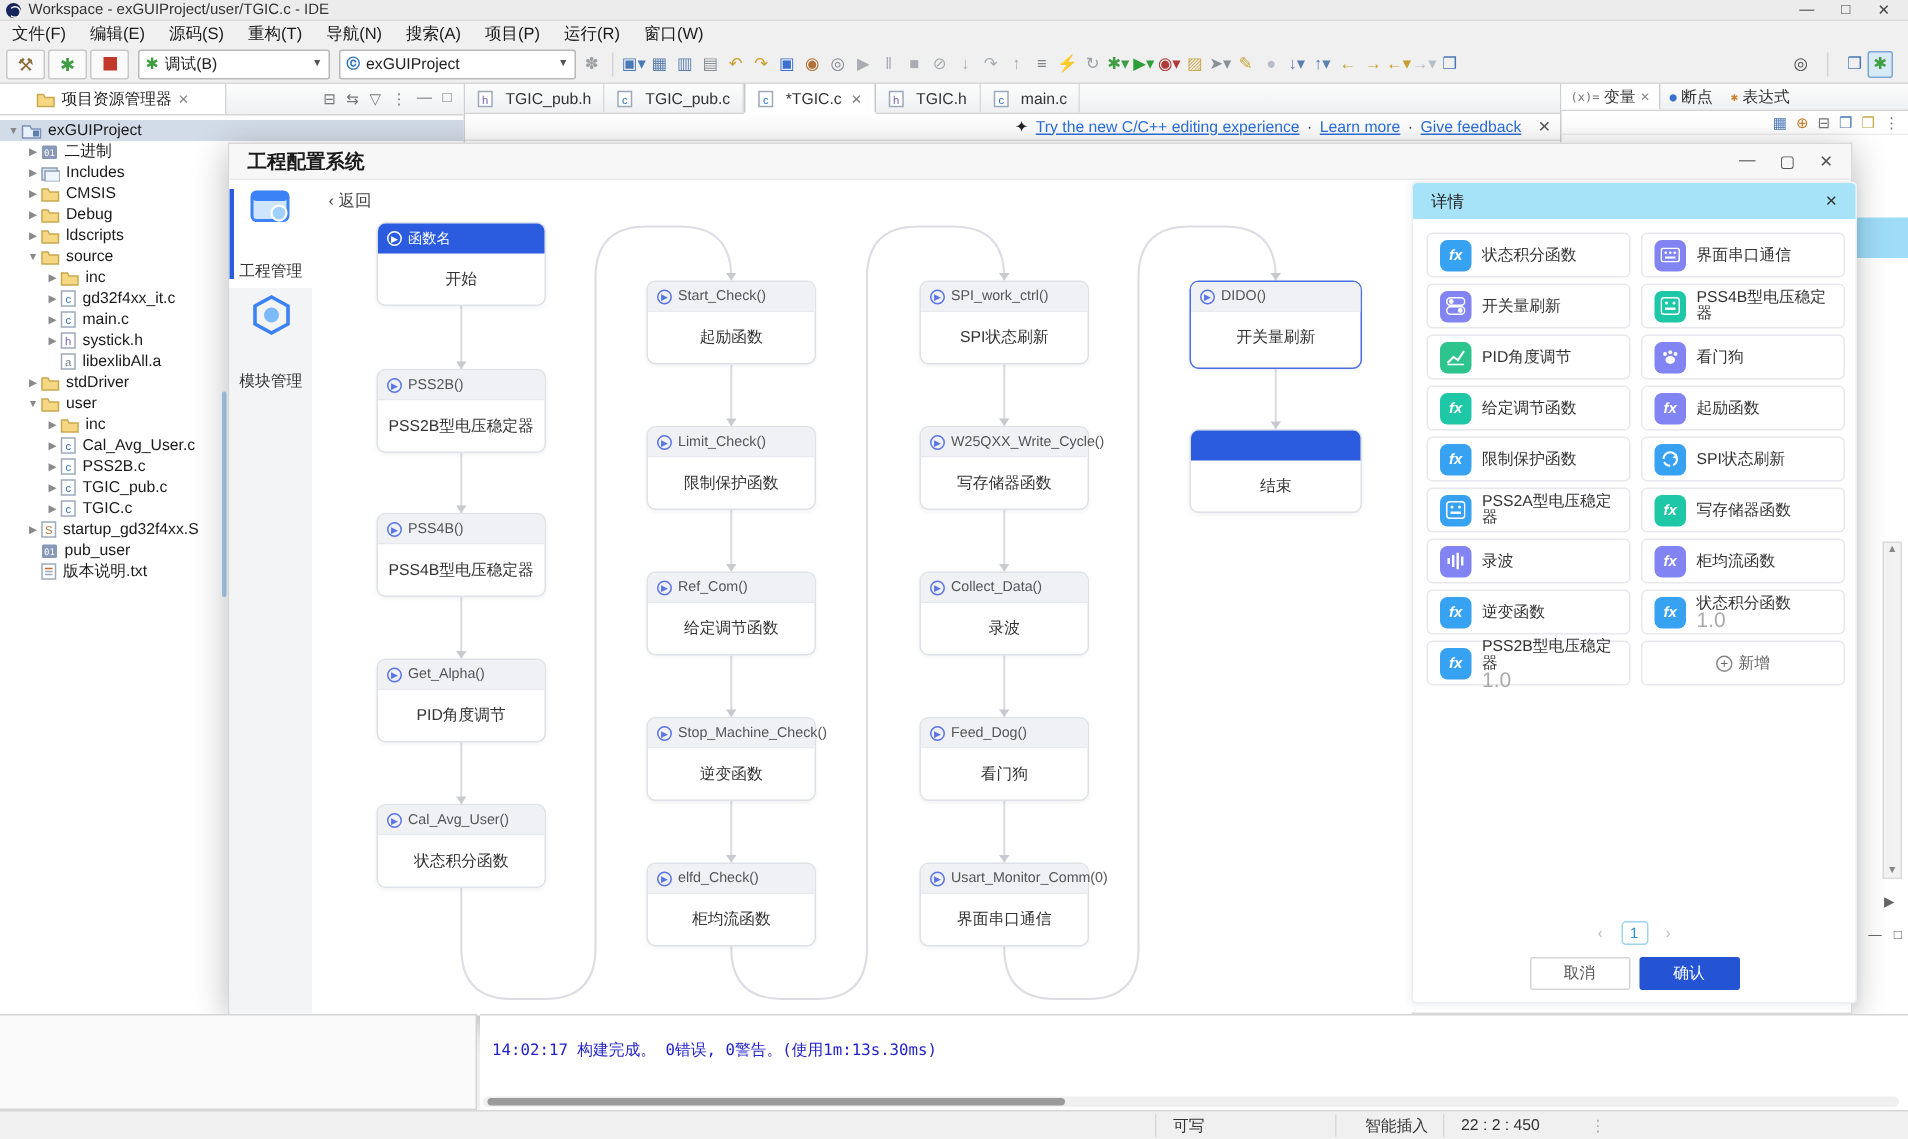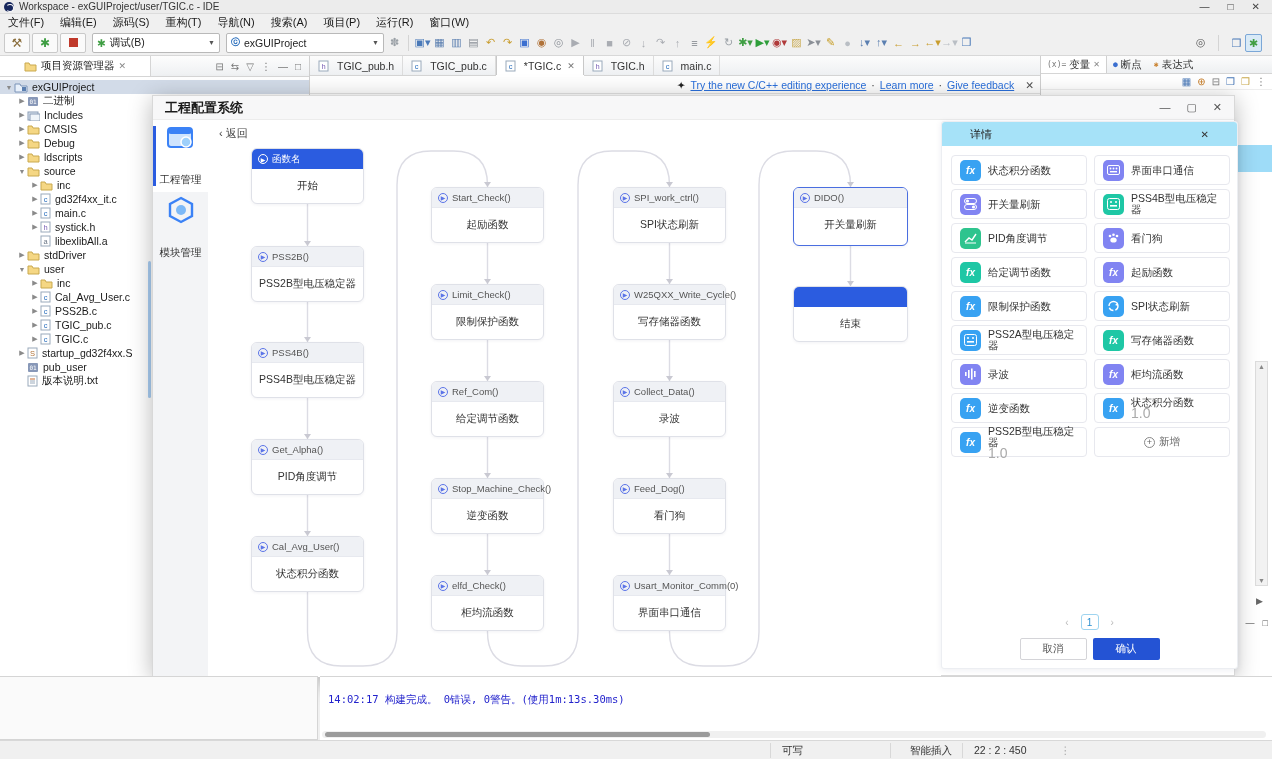--- a/index.html
+++ b/index.html
@@ -67,21 +67,21 @@
   #flowsvg { position:absolute; left:0; top:0; }
   .fnode { position:absolute; width:113px; background:#fff; border:1px solid #dfe1e8; border-radius:6px; box-shadow:0 1px 3px rgba(30,40,90,.06); }
   .fnode.selected { border:1.5px solid #4a6ee0; }
   .fnode-h { height:20px; background:#eff1f5; border-radius:5px 5px 0 0; display:flex; align-items:center; gap:4px; padding:0 6px; font-size:9.5px; color:#555; border-bottom:1px solid #e7e9ef; }
   .fnode.startend .fnode-h { background:#2b5ce0; color:#fff; border-bottom:none; }
   .playico { width:10px; height:10px; flex:0 0 10px; border-radius:50%; border:1px solid #5b74e8; color:#5b74e8; font-size:6px; display:inline-flex; align-items:center; justify-content:center; }
   .fnode.startend .playico { border-color:#fff; color:#fff; }
   .fnode-b { height:34px; display:flex; align-items:center; justify-content:center; font-size:10.5px; color:#333; }
   
   #details { position:absolute; left:788px; top:25px; width:297px; height:548px; background:#fff; border:1px solid #eceef2; border-radius:3px; box-shadow:0 1px 6px rgba(30,40,90,.08); }
-  #det-head { height:24px; background:#a6e2f8; border-radius:3px 3px 0 0; display:flex; align-items:center; padding:0 28px; font-size:11px; color:#222; }
+  #det-head { height:24px; background:#a6e2f8; border-radius:3px 3px 0 0; display:flex; align-items:center; padding:0 12px; font-size:11px; color:#222; }
   #det-head .x { margin-left:auto; color:#333; font-size:10px; }
   #chips { position:absolute; left:9px; top:33px; width:279px; display:grid; grid-template-columns:1fr 1fr; gap:4px 7px; }
   .chip { height:30px; border:1px solid #e7e8ee; border-radius:4px; background:#fff; display:flex; align-items:center; gap:7px; padding:0 8px; }
   .chip-ico { width:21px; height:21px; border-radius:5px; flex:0 0 21px; display:flex; align-items:center; justify-content:center; color:#fff; font-size:10px; font-style:italic; font-weight:bold; }
   .chip-txt { font-size:10.5px; color:#333; line-height:11px; }
   .chip-ver { font-size:14px; color:#aaa; }
   .chip.add { justify-content:center; color:#666; font-size:10.5px; gap:4px; }
   .addplus { width:11px; height:11px; border:1px solid #888; border-radius:50%; font-size:9px; font-style:normal; display:inline-flex; align-items:center; justify-content:center; color:#666; }
   #det-pager { position:absolute; left:0; bottom:38px; width:100%; display:flex; justify-content:center; align-items:center; gap:12px; font-size:10px; color:#bbb; }
   #pagenum { min-width:18px; height:16px; border:1px solid #9ed4f0; border-radius:3px; color:#2b8fd0; display:flex; align-items:center; justify-content:center; font-size:10px; }

